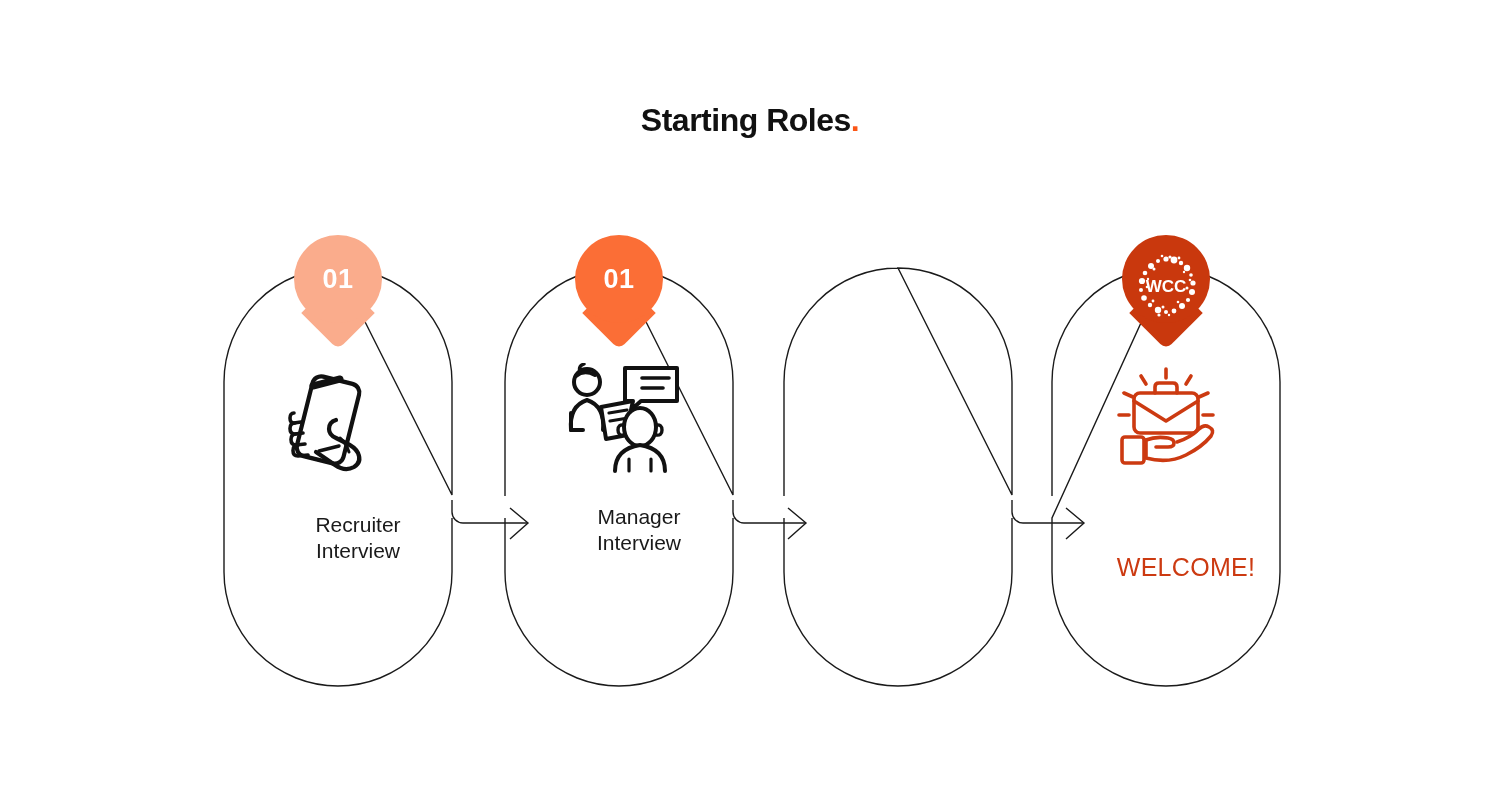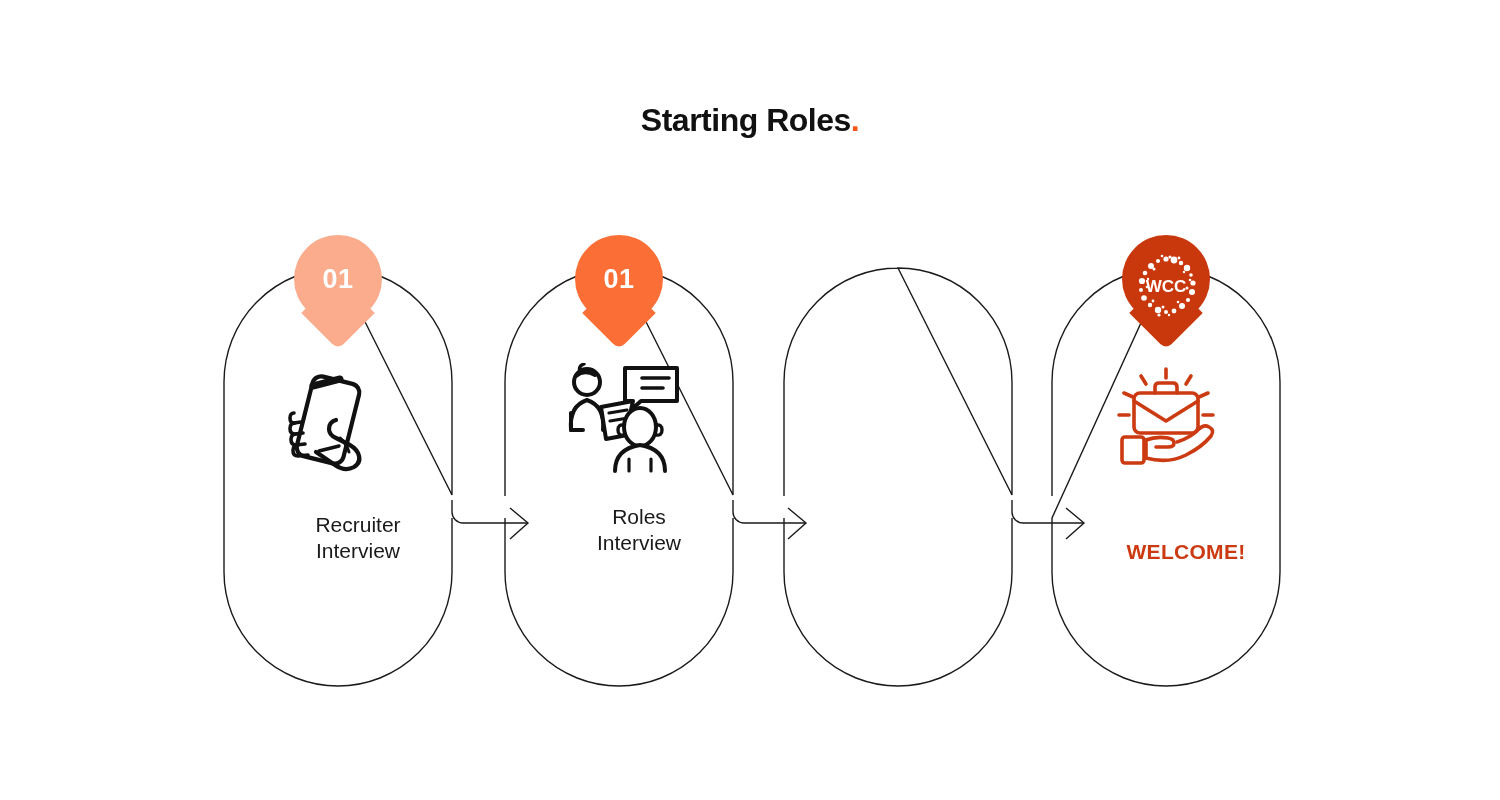--- a/index.html
+++ b/index.html
@@ -136,24 +136,24 @@
     width: 228px;
     text-align: center;
     font-size: 21px;
     line-height: 26px;
     color: #1a1a1a;
     font-weight: normal;
     margin-left: 20px;
   }
   .step-label.final {
     color: #CC3A11;
-    font-weight: bold;
-    font-size: 21px;
+    font-weight: normal;
+    font-size: 25px;
     letter-spacing: 0.3px;
-    top: 271px;
+    top: 286px;
   }
 </style>
 </head>
 <body>
 
 <div id="page-title">
   <span>Starting Roles</span><span class="dot">.</span>
 </div>
 
 <div id="flow">
@@ -286,21 +286,21 @@
         <path d="M67 62 q-6 -1 -6 5 q0 6 6 5" stroke-width="3.4"></path>
         <path d="M99 62 q6 -1 6 5 q0 6 -6 5" stroke-width="3.4"></path>
 
         <path d="M58 108 q0 -22 25 -26 q25 4 25 26" fill="#fff"></path>
         <path d="M72 96 L72 108" stroke-width="3.2"></path>
         <path d="M94 96 L94 108" stroke-width="3.2"></path>
       </svg>
     </div>
 
     <div class="step-label" style="top:236px">
-      <div>Roles</div>
+      <div>Manager</div>
       <div>Interview</div>
     </div>
   </div>
 
 
   <div class="step step-4">
     <div class="pin">
       <div class="pin-tail" style="background:#C9380D"></div>
       <div class="pin-body" style="background:#C9380D"></div>
       <div class="pin-logo">

